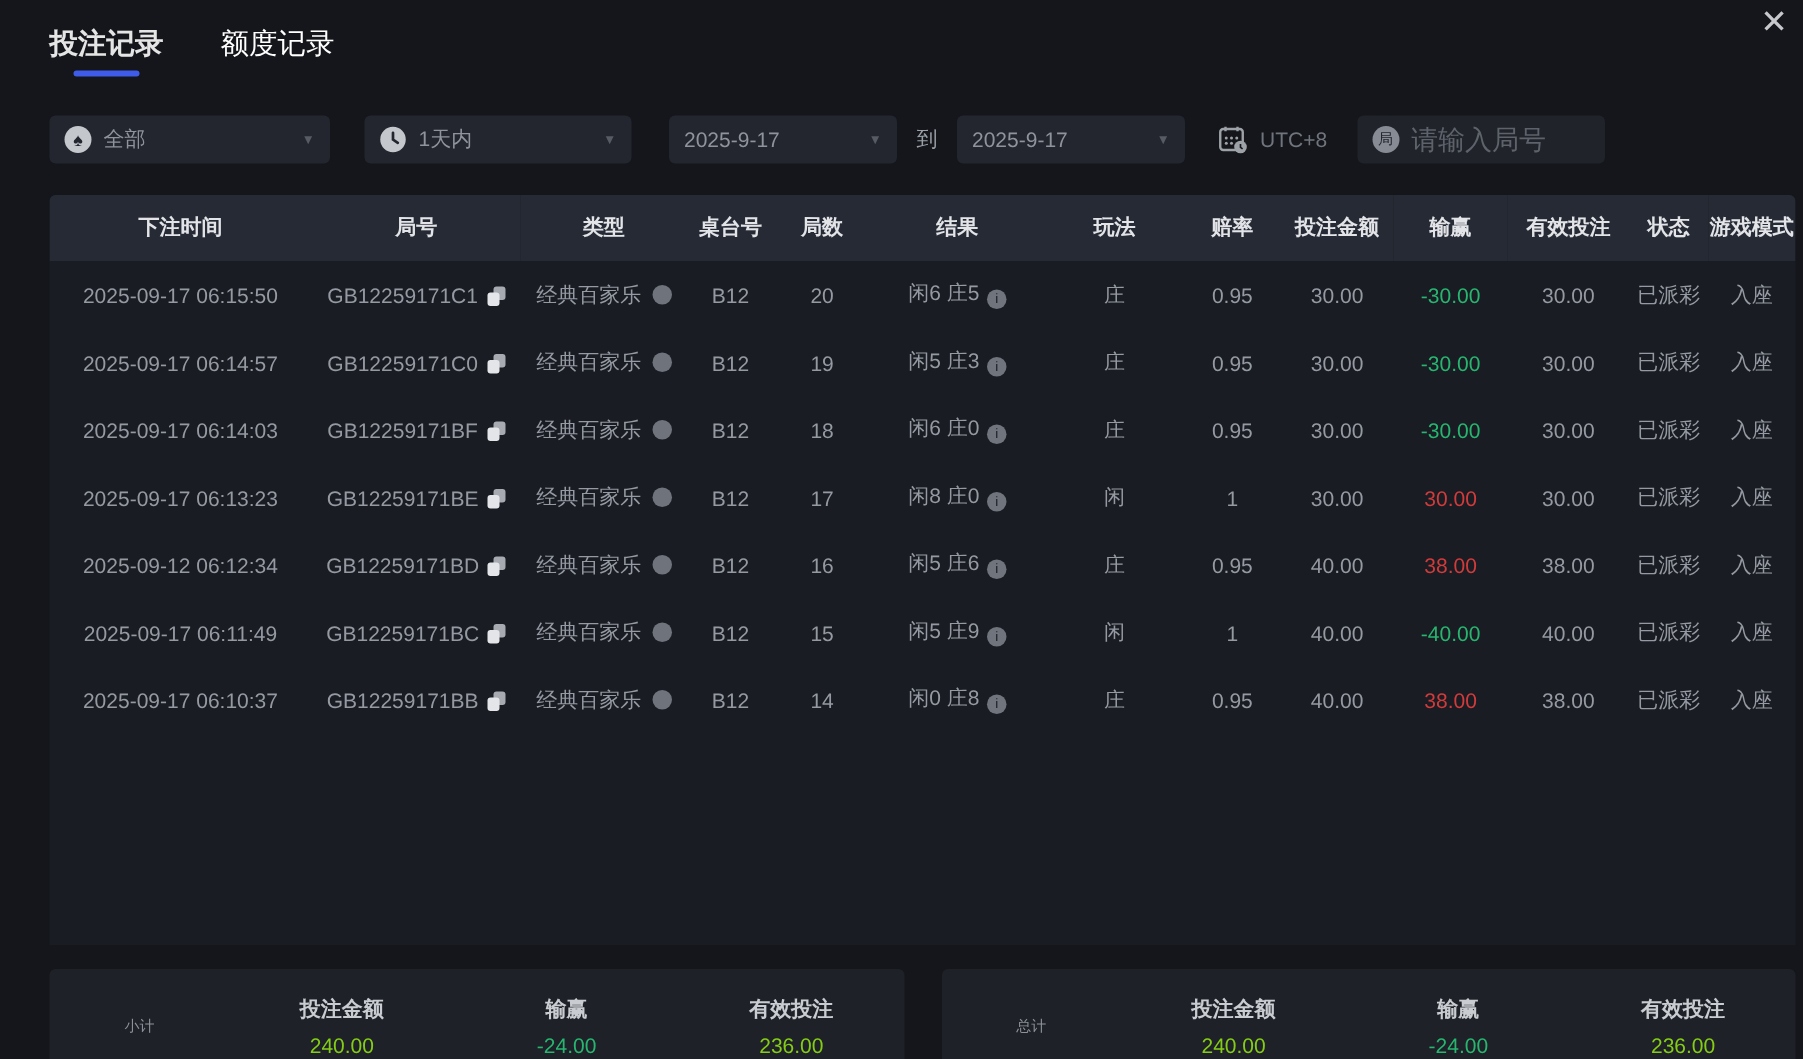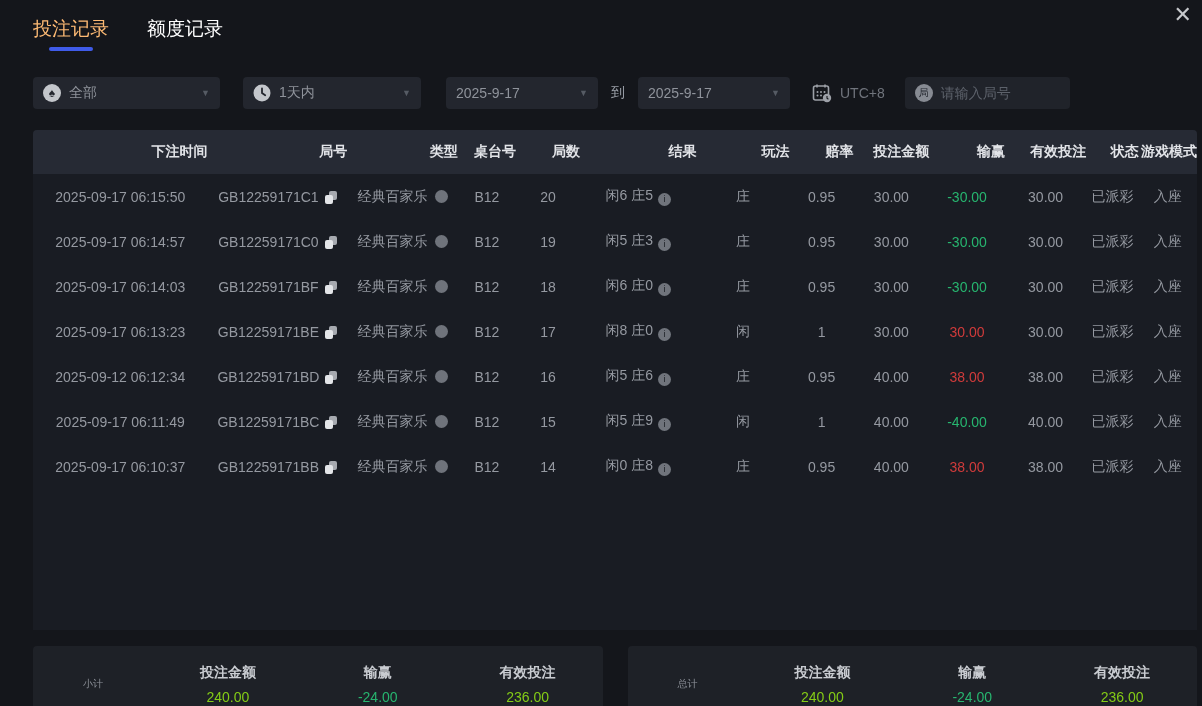--- a/index.html
+++ b/index.html
@@ -9,45 +9,45 @@
     font-family:"Liberation Sans","DejaVu Sans",sans-serif;
     color:#9599a1;
     position:relative;
     overflow:hidden;
   }
   
   .close-btn { position:absolute; top:4px; right:10px; font-size:22px; color:#c6c8cc; cursor:pointer; line-height:1; }
   
   .tabs { display:flex; gap:38px; padding:16px 0 0 33px; align-items:baseline; }
   .tab { font-size:19px; color:#ffffff; position:relative; padding-bottom:14px; cursor:pointer; }
-  .tab.active { color:#fdba74; font-weight:normal; }
+  .tab.active { color:#e5e5e5; font-weight:bold; }
   .tab.active::after { content:""; position:absolute; left:50%; transform:translateX(-50%); bottom:5px; width:44px; height:4px; border-radius:2px; background:#3f5be9; }
   
   .filters { position:absolute; top:77px; left:33px; right:5px; height:32px; display:flex; align-items:center; }
   .dropdown { background:#23262e; border-radius:4px; height:32px; display:flex; align-items:center; padding:0 10px; font-size:14px; color:#8f939b; cursor:pointer; }
   .dropdown .chev { margin-left:auto; font-size:9px; color:#565b64; }
   .dd-type { width:187px; margin-right:23px; }
   .dd-time { width:178px; margin-right:25px; }
   .dd-date { width:152px; }
   .icon-circle { width:18px; height:18px; border-radius:50%; background:#c4c7cc; color:#23262e;
     display:inline-flex; align-items:center; justify-content:center; font-size:12px; margin-right:8px; flex:none; }
   .to-label { margin:0 13px; color:#9ba0a8; font-size:14px; }
   .utc { display:flex; align-items:center; color:#70747c; font-size:14px; margin-left:22px; }
   .utc svg { margin-right:8px; }
   .round-input { display:flex; align-items:center; background:#20232a; border-radius:4px; height:32px; padding:0 10px; margin-left:20px; width:165px; }
   .round-input .circ { width:18px; height:18px; border-radius:50%; background:#878b93; color:#23262e; font-size:10px;
     display:flex; align-items:center; justify-content:center; margin-right:8px; flex:none; }
-  .round-input input { background:transparent; border:none; outline:none; color:#3b82f6; font-size:14px; width:100%; font-family:inherit; }
+  .round-input input { background:transparent; border:none; outline:none; color:#3b82f6; font-size:18px; width:100%; font-family:inherit; }
   .round-input input::placeholder { color:#5d626b; }
   .query-btn { margin-left:auto; width:140px; height:32px; background:#4a66e8; border:none; border-radius:4px;
     color:#ffffff; font-size:15px; cursor:pointer; font-family:inherit; }
   
   .table-panel { position:absolute; left:33px; right:5px; top:130px; height:500px; background:#191c23; border-radius:4px 4px 0 0; overflow:hidden; }
   table { width:100%; border-collapse:collapse; table-layout:fixed; }
-  thead th { background:#262a34; height:44px; font-size:14px; color:#e2e4e8; font-weight:bold; text-align:right; }
+  thead th { background:#262a34; height:44px; font-size:14px; color:#e2e4e8; font-weight:bold; text-align:center; }
   tbody td { height:45px; text-align:center; font-size:14px; color:#9599a1; white-space:nowrap; overflow:hidden; }
   .win-pos { color:#d03b3b; }
   .win-neg { color:#27b56f; }
   .copy-icon { display:inline-block; width:12px; height:13px; position:relative; margin-left:6px; vertical-align:-2px; }
   .copy-icon::before { content:""; position:absolute; right:0; top:0; width:8px; height:9px; border-radius:2px; background:#a7aab0; }
   .copy-icon::after { content:""; position:absolute; left:0; bottom:0; width:8px; height:9px; border-radius:2px; background:#e3e5e8; }
   .dot-icon { display:inline-block; width:13px; height:13px; border-radius:50%; background:#6f737b; margin-left:7px; vertical-align:-2px; }
   .info-icon { display:inline-flex; width:13px; height:13px; border-radius:50%; background:#70747c; color:#1a1d23;
     font-size:9px; align-items:center; justify-content:center; margin-left:5px; vertical-align:-2px; }
   

